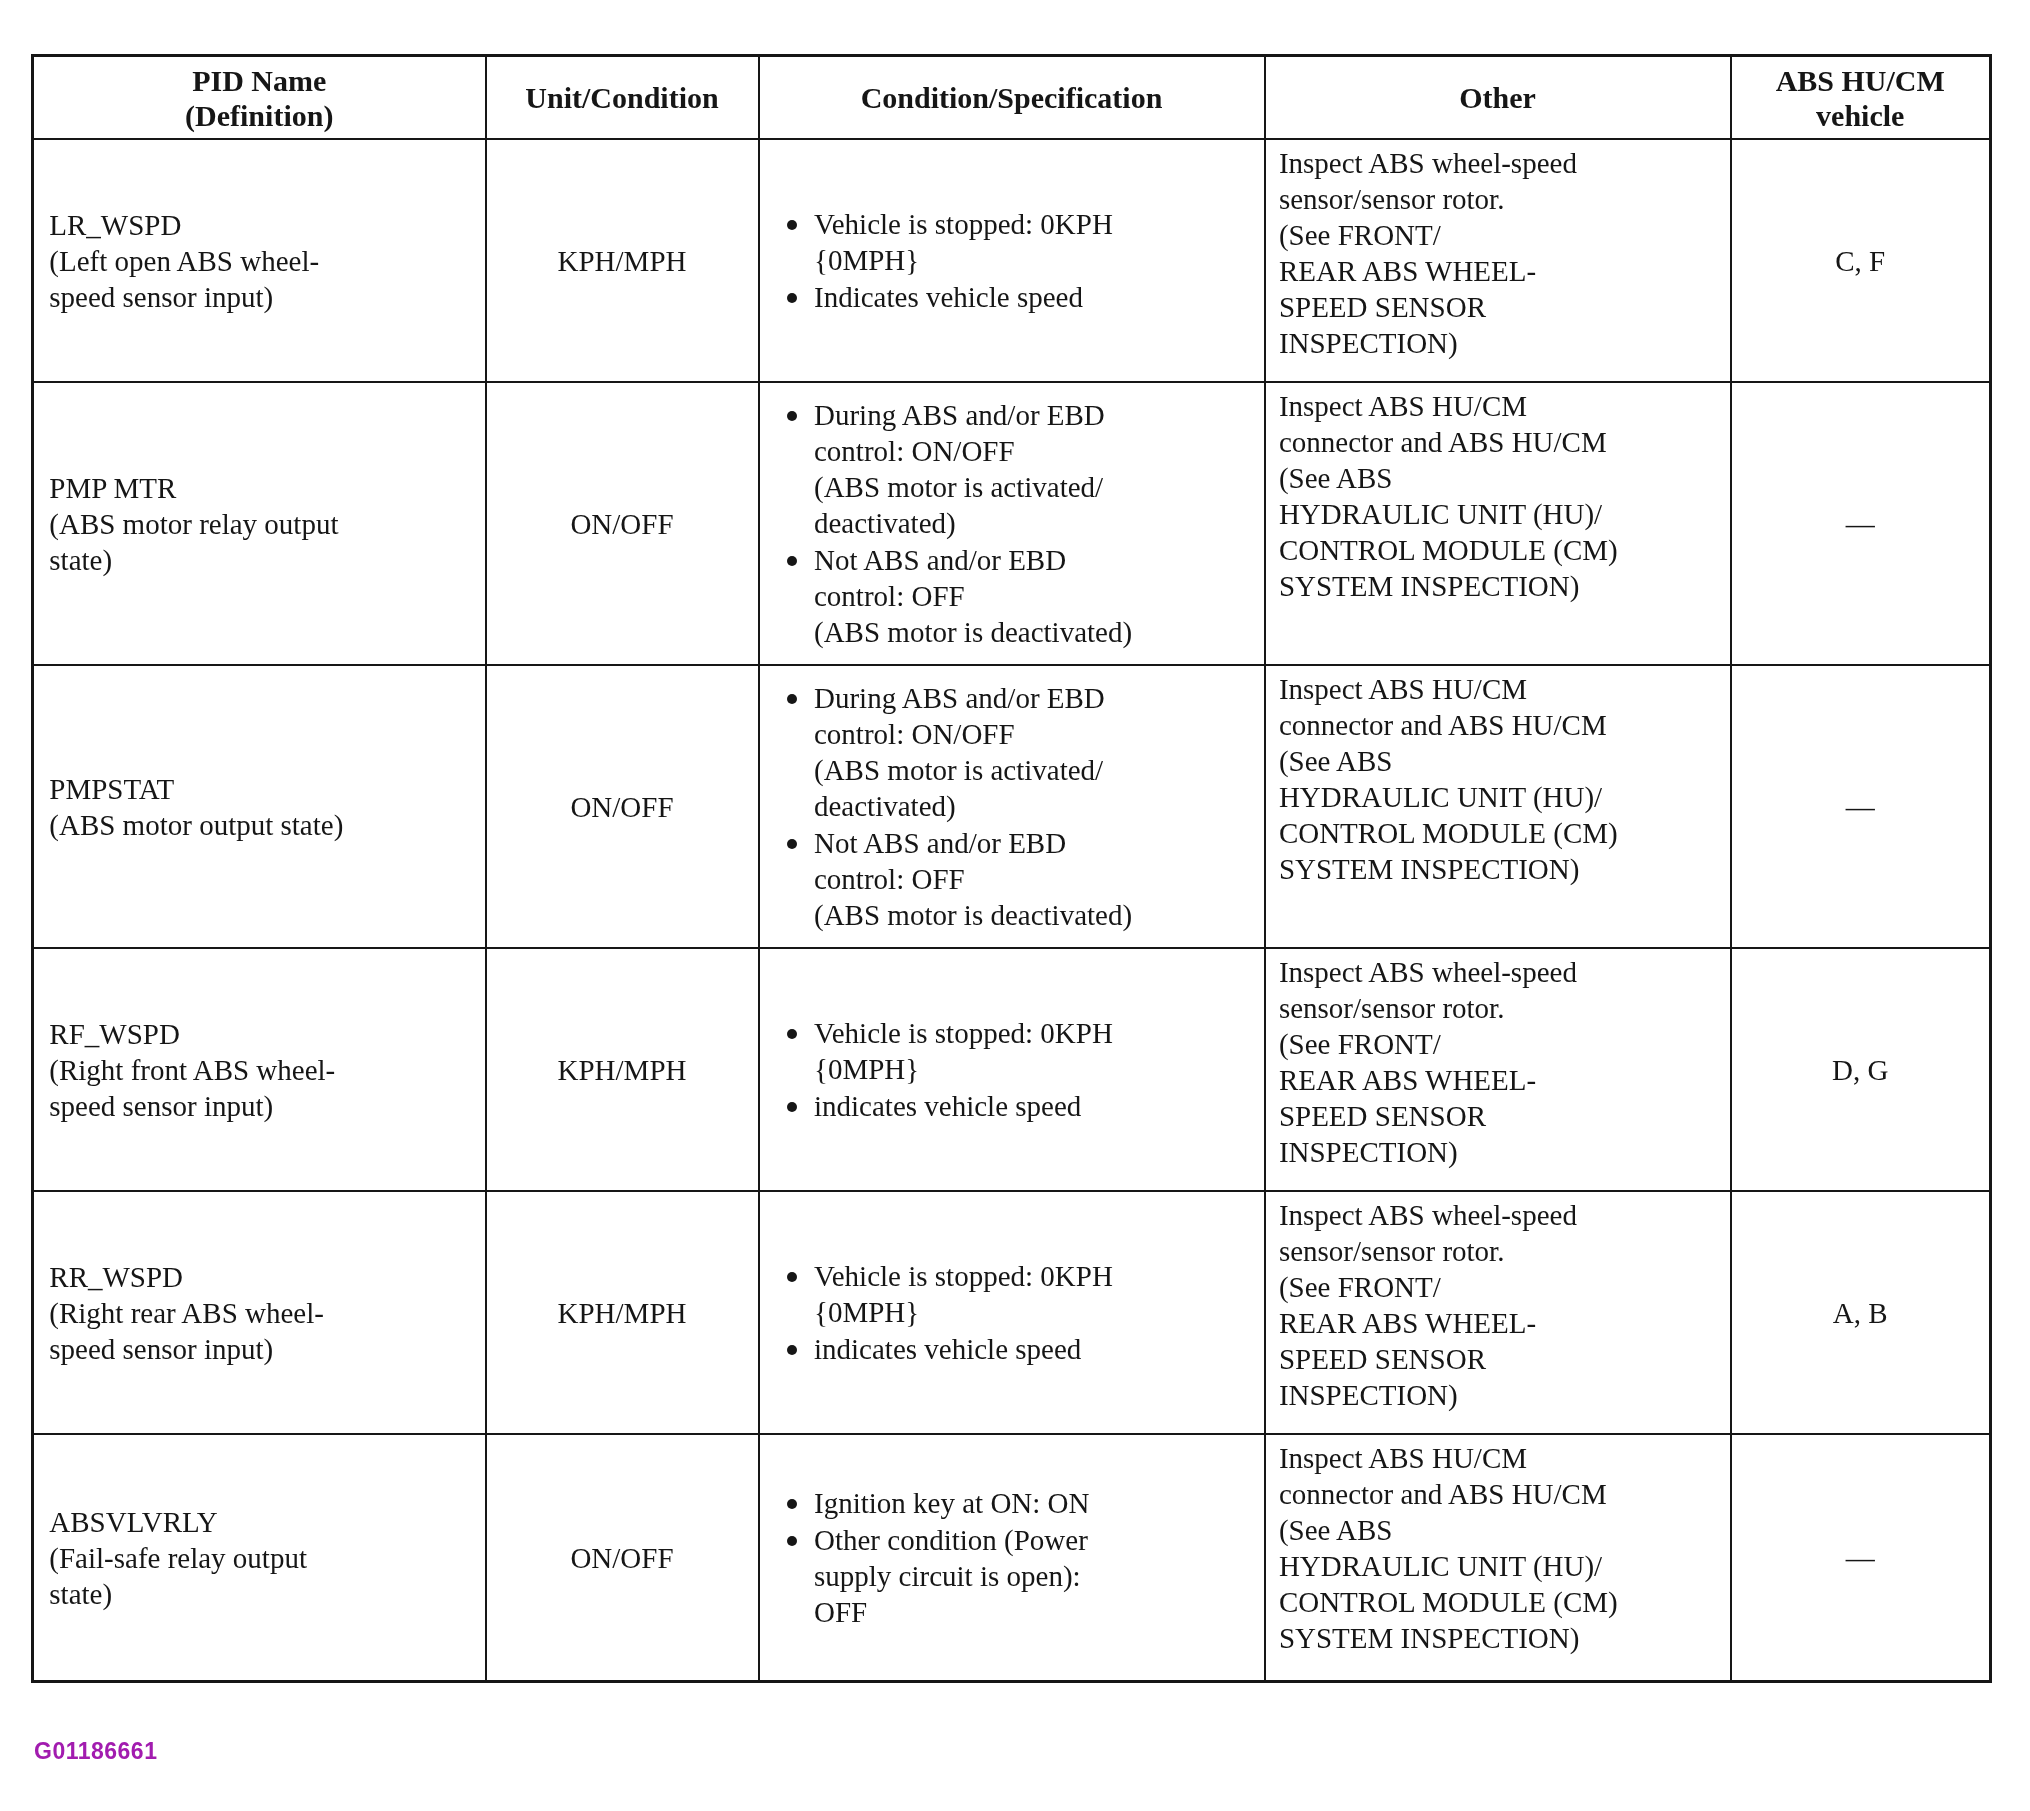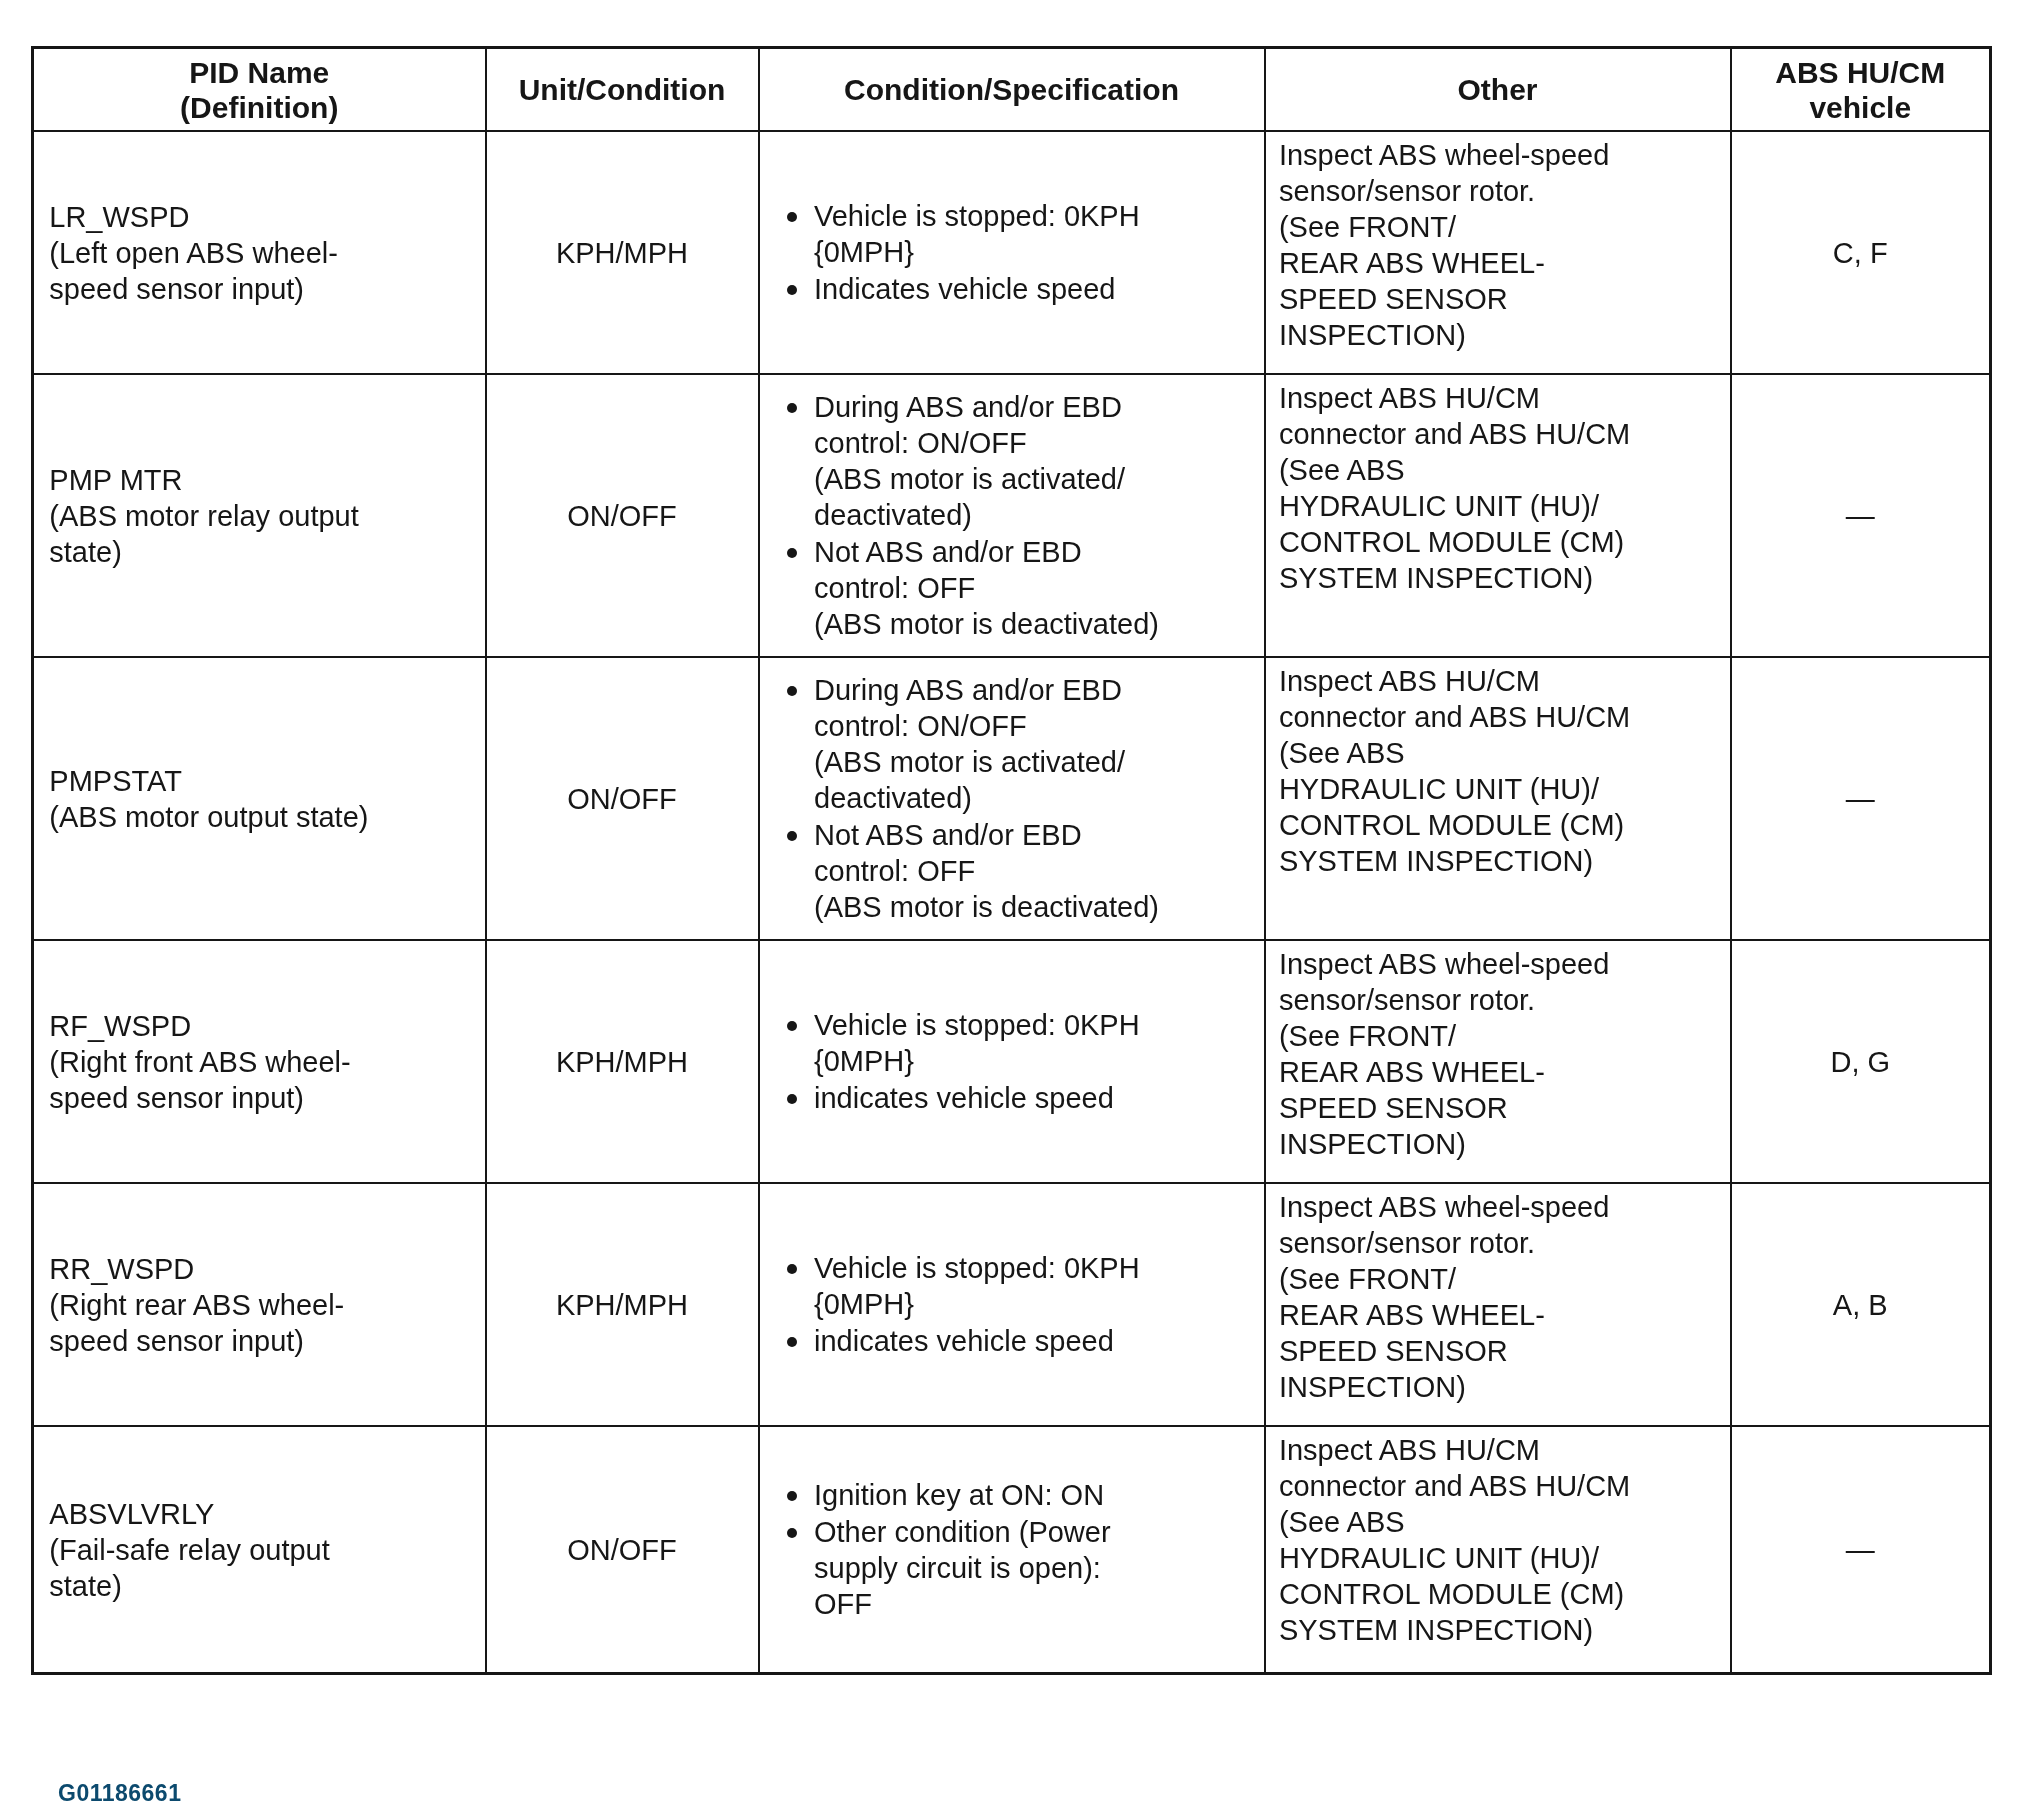--- a/index.html
+++ b/index.html
@@ -9,25 +9,26 @@
     width: 2030px;
     height: 1811px;
     background: #ffffff;
     font-family: "Liberation Sans", sans-serif;
     color: #161616;
     overflow: hidden;
   }
   table.pid-table {
     position: absolute;
     left: 31px;
-    top: 46px;
+    top: 54px;
     width: 1959px;
     border-collapse: collapse;
     table-layout: fixed;
     border: 3.8px solid #161616;
+    font-family: Liberation Serif, serif;
   }
   table.pid-table th,
   table.pid-table td {
     border: 2.9px solid #161616;
   }
   thead tr { height: 63px; }
   tbody tr:nth-child(1) { height: 243px; }
   tbody tr:nth-child(2) { height: 283px; }
   tbody tr:nth-child(3) { height: 283px; }
   tbody tr:nth-child(4) { height: 243px; }
@@ -78,26 +79,25 @@
     width: 10.5px;
     height: 10.5px;
     background: #161616;
     border-radius: 50%;
     margin-top: 13.4px;
   }
   .btext { flex: 1 1 auto; }
   .footnote {
     position: absolute;
     left: 34px;
-    top: 1780px;
+    top: 1738px;
     font-size: 23px;
     font-weight: bold;
     letter-spacing: 0.5px;
-    color: #0c4a6e;
-    margin-left: 24px;
+    color: #a21caf;
   }
 </style>
 </head>
 <body>
 
 <div class="page">
   <table class="pid-table">
     <colgroup>
       <col style="width:453px">
       <col style="width:273px">

